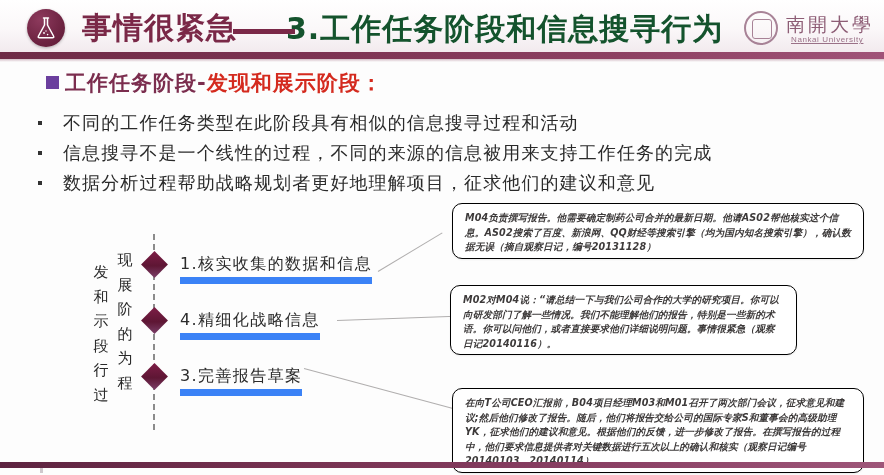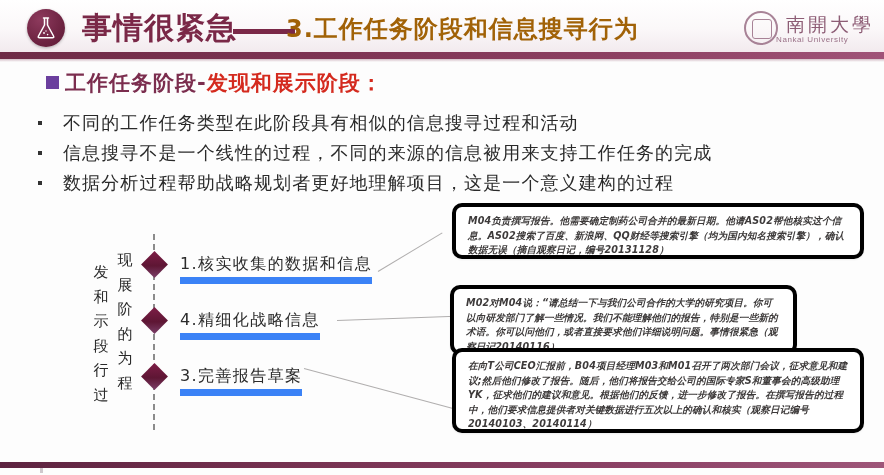--- a/index.html
+++ b/index.html
@@ -64,22 +64,22 @@
   }
   .title-dash {
     position: absolute;
     left: 233px; top: 29px;
     width: 62px; height: 5px;
     background: #7a2847;
   }
   .title-sub {
     position: absolute;
     left: 286px; top: 13px;
-    font-size: 24px;
-    color: #a16207;
+    font-size: 30px;
+    color: #14532d;
     font-weight: bold;
     letter-spacing: 1px;
     white-space: nowrap;
     line-height: 32px;
     font-family: "DejaVu Sans", sans-serif;
   }
 
   .logo {
     position: absolute;
     right: 14px; top: 10px;
@@ -106,25 +106,26 @@
     position: absolute;
     left: 42px; top: 2px;
     font-size: 19px;
     color: #8d5d75;
     letter-spacing: 3px;
     white-space: nowrap;
     font-family: "DejaVu Serif", serif;
   }
   .logo-en {
     position: absolute;
-    left: 32px; top: 25px;
+    left: 47px; top: 25px;
     font-size: 8px;
     color: #9a7187;
     letter-spacing: 0.6px;
     white-space: nowrap;
+    text-decoration: underline;
   }
 
   
   .subtitle {
     position: absolute;
     left: 34px; top: 69px;
     font-size: 21px;
     font-weight: bold;
     white-space: nowrap;
     line-height: 28px;
@@ -216,21 +217,21 @@
   .connector {
     position: absolute;
     height: 1px;
     background: #b0aeae;
     transform-origin: left center;
   }
 
   
   .callout {
     position: absolute;
-    border: 4px solid #000000;
+    border: 1px solid #000000;
     border-radius: 10px;
     background: #ffffff;
     box-sizing: border-box;
     padding: 7px 12px 17px 12px;
     font-size: 9.6px;
     line-height: 14.6px;
     color: #3d3a3a;
     font-style: italic;
     font-weight: bold;
     letter-spacing: 0.15px;
@@ -289,21 +290,21 @@
     <div class="bullet-row">
       <span class="bullet-dot"></span>
       <span class="bullet-text">不同的工作任务类型在此阶段具有相似的信息搜寻过程和活动</span>
     </div>
     <div class="bullet-row">
       <span class="bullet-dot"></span>
       <span class="bullet-text">信息搜寻不是一个线性的过程，不同的来源的信息被用来支持工作任务的完成</span>
     </div>
     <div class="bullet-row">
       <span class="bullet-dot"></span>
-      <span class="bullet-text">数据分析过程帮助战略规划者更好地理解项目，这是一个意义建构的过程</span>
+      <span class="bullet-text">数据分析过程帮助战略规划者更好地理解项目，征求他们的建议和意见</span>
     </div>
   </div>
 
   <div class="vtext">
     <div class="vcol vcol-right">
         <span>现</span>
         <span>展</span>
         <span>阶</span>
         <span>的</span>
         <span>为</span>
@@ -329,18 +330,18 @@
   <div class="step" style="top:366px">3.完善报告草案</div>
 
   <div class="connector" style="left:378px; top:271px; width:75px; transform:rotate(-31deg);"></div>
   <div class="connector" style="left:337px; top:320px; width:119px; transform:rotate(-2deg);"></div>
   <div class="connector" style="left:304px; top:368px; width:160px; transform:rotate(15deg);"></div>
 
   <div class="callout" style="left:452px; top:203px; width:412px; height:56px;">M04负责撰写报告。他需要确定制药公司合并的最新日期。他请AS02帮他核实这个信息。AS02搜索了百度、新浪网、QQ财经等搜索引擎（均为国内知名搜索引擎），确认数据无误（摘自观察日记，编号20131128）</div>
 
   <div class="callout" style="left:450px; top:285px; width:347px; height:70px;">M02对M04说：“请总结一下与我们公司合作的大学的研究项目。你可以向研发部门了解一些情况。我们不能理解他们的报告，特别是一些新的术语。你可以问他们，或者直接要求他们详细说明问题。事情很紧急（观察日记20140116）。</div>
 
-  <div class="callout" style="left:452px; top:348px; width:412px; height:85px;">在向T公司CEO汇报前，B04项目经理M03和M01召开了两次部门会议，征求意见和建议;然后他们修改了报告。随后，他们将报告交给公司的国际专家S和董事会的高级助理YK，征求他们的建议和意见。根据他们的反馈，进一步修改了报告。在撰写报告的过程中，他们要求信息提供者对关键数据进行五次以上的确认和核实（观察日记编号20140103、20140114）</div>
+  <div class="callout" style="left:452px; top:388px; width:412px; height:85px;">在向T公司CEO汇报前，B04项目经理M03和M01召开了两次部门会议，征求意见和建议;然后他们修改了报告。随后，他们将报告交给公司的国际专家S和董事会的高级助理YK，征求他们的建议和意见。根据他们的反馈，进一步修改了报告。在撰写报告的过程中，他们要求信息提供者对关键数据进行五次以上的确认和核实（观察日记编号20140103、20140114）</div>
 
   <div class="footer-rule"></div>
   <div class="footer-tick"></div>
 
 </div>
 
 </body></html>

